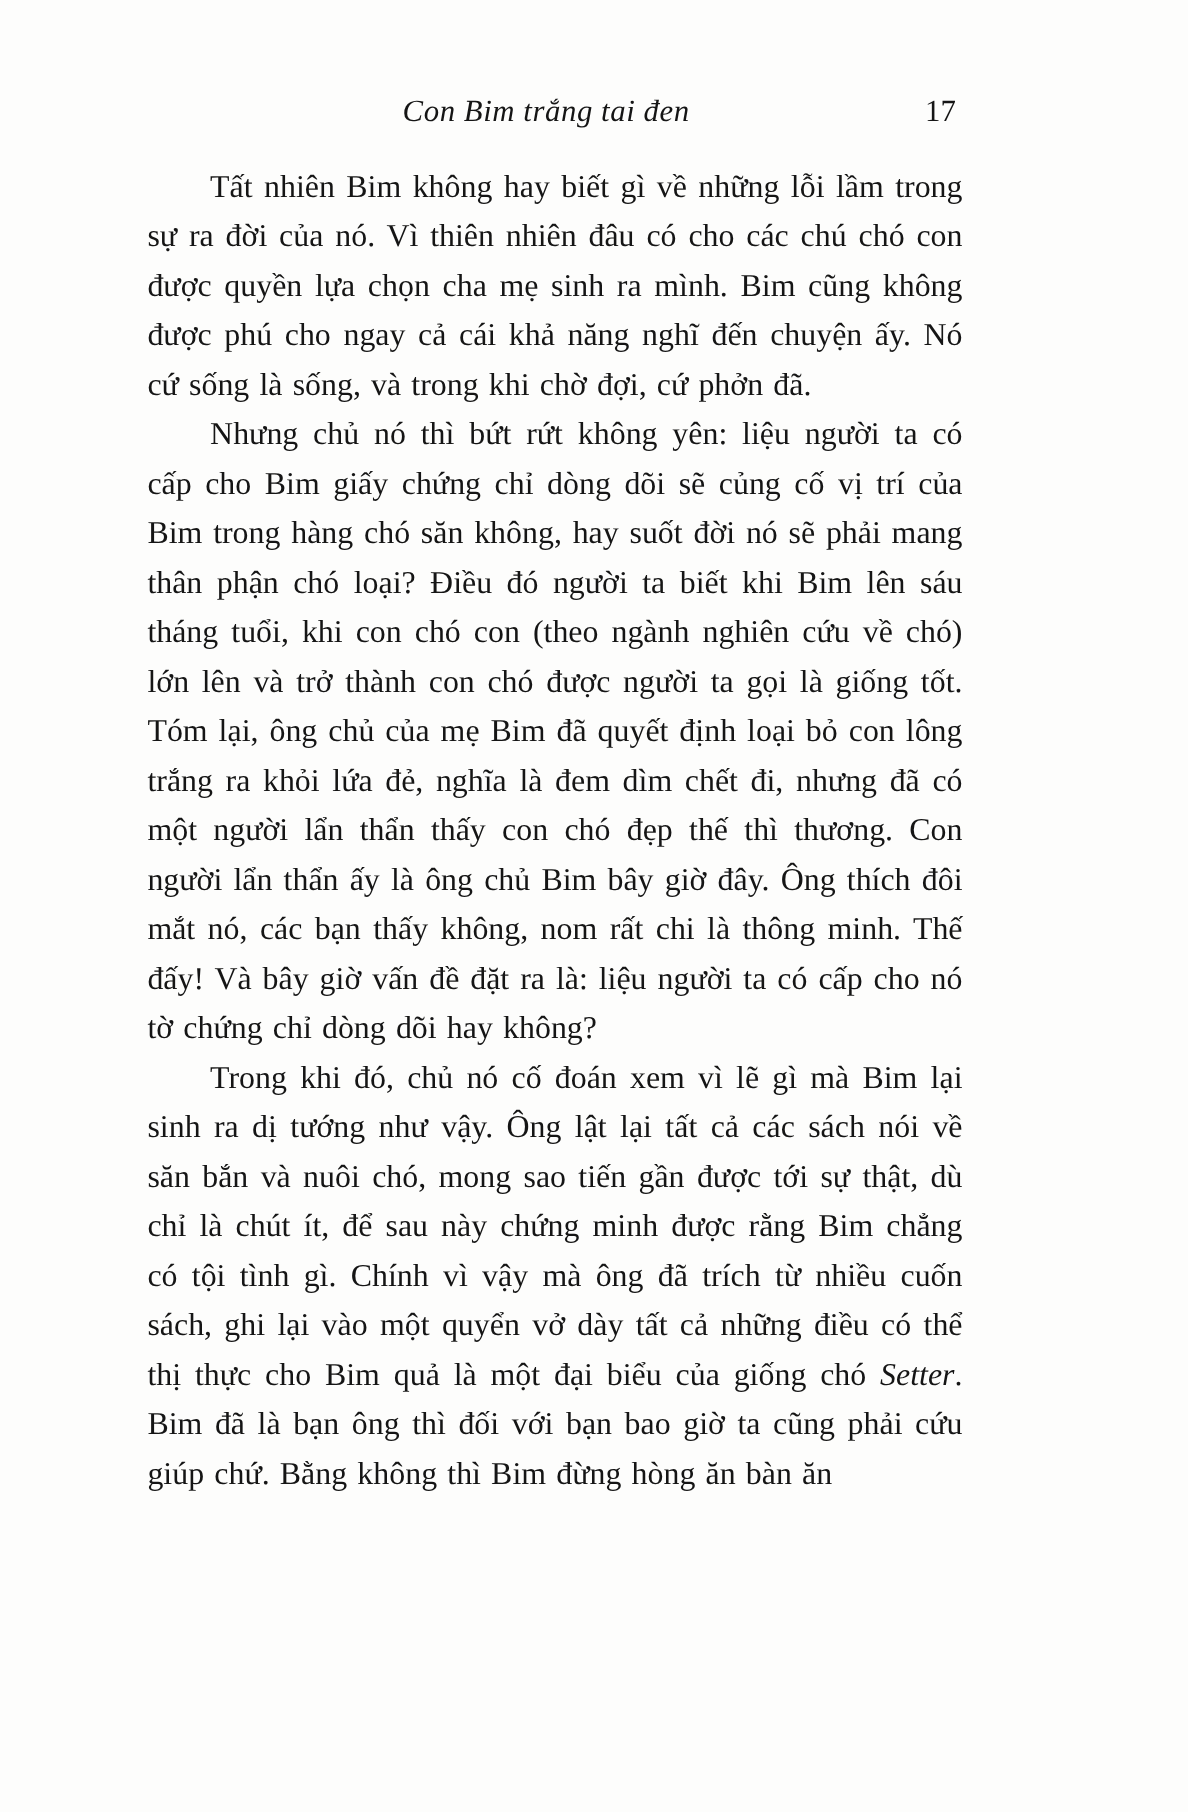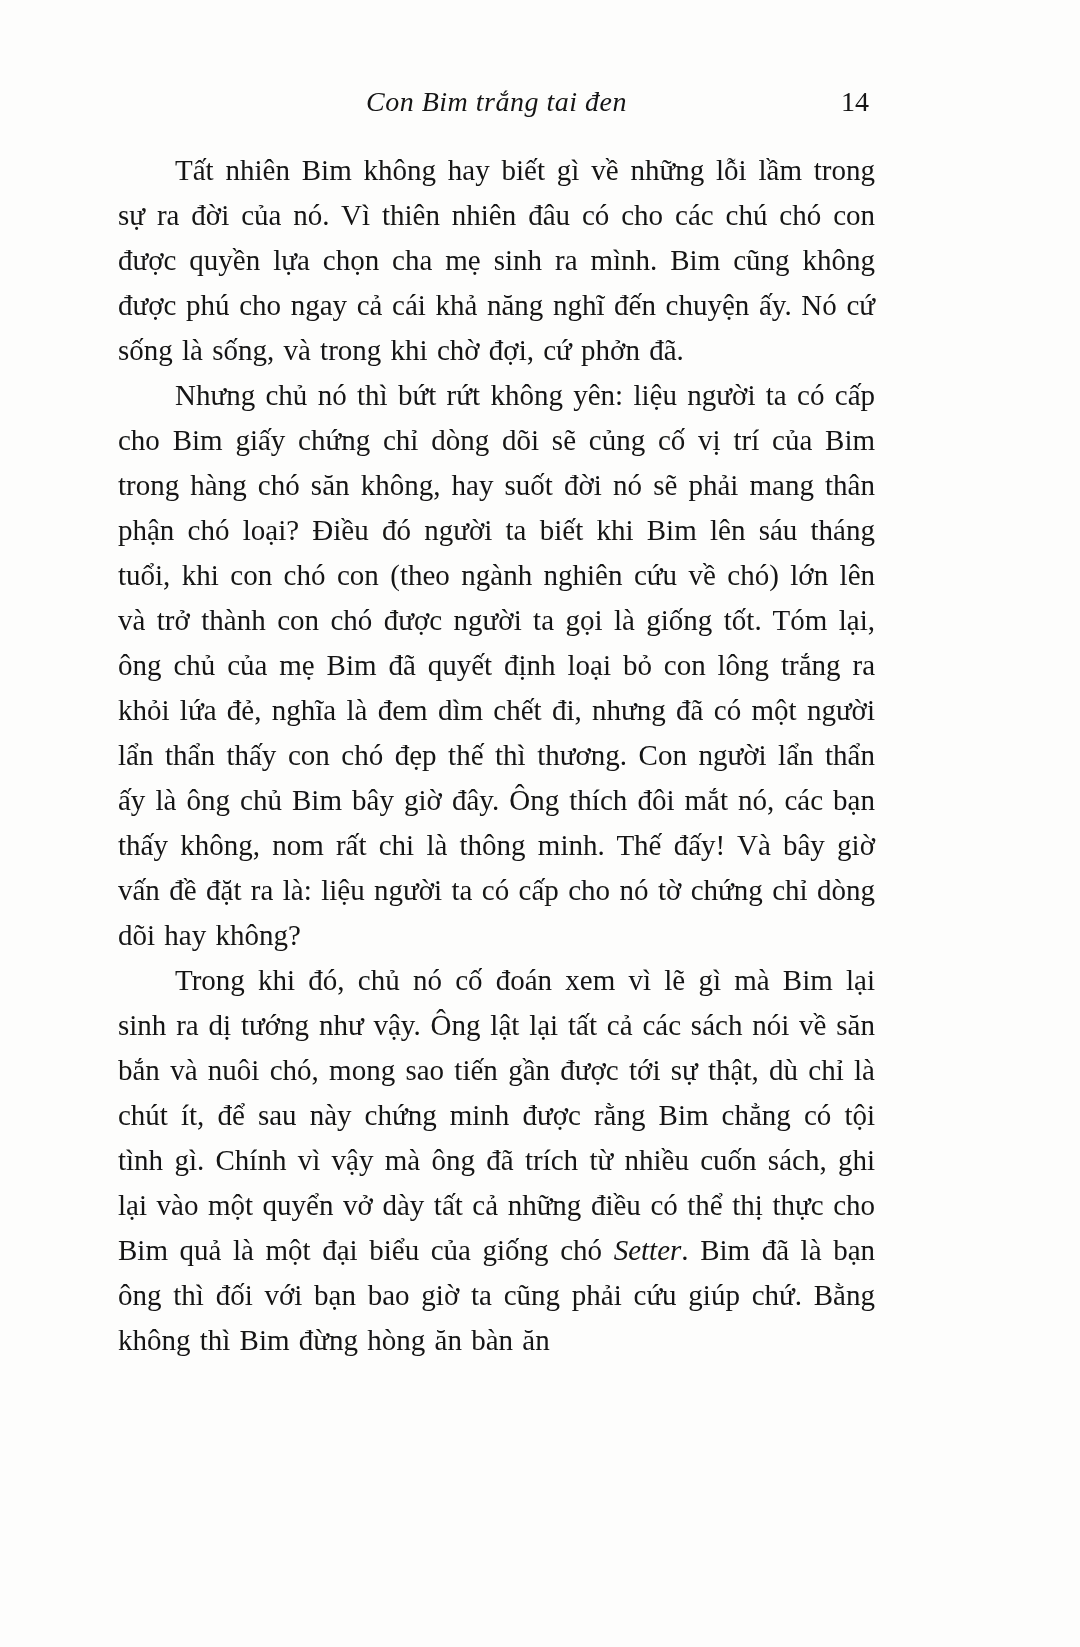--- a/index.html
+++ b/index.html
@@ -38,32 +38,33 @@
     font-style: normal;
   }
   .body-text {
     font-size: 29px;
     line-height: 45px;
     text-align: justify;
     word-spacing: 2px;
   }
   .para {
     text-indent: 57px;
+    margin-left: 16px;
   }
   .word-italic {
   }
 </style>
 </head>
 <body>
 
 <div class="page">
 
   <div class="running-head">
     <span class="head-title">Con Bim trắng tai đen</span>
-    <span class="page-number">14</span>
+    <span class="page-number">17</span>
   </div>
 
   <div class="body-text">
 
     <p class="para">Tất nhiên Bim không hay biết gì về những lỗi lầm trong sự ra đời của nó. Vì thiên nhiên đâu có cho các chú chó con được quyền lựa chọn cha mẹ sinh ra mình. Bim cũng không được phú cho ngay cả cái khả năng nghĩ đến chuyện ấy. Nó cứ sống là sống, và trong khi chờ đợi, cứ phởn đã.</p>
 
     <p class="para">Nhưng chủ nó thì bứt rứt không yên: liệu người ta có cấp cho Bim giấy chứng chỉ dòng dõi sẽ củng cố vị trí của Bim trong hàng chó săn không, hay suốt đời nó sẽ phải mang thân phận chó loại? Điều đó người ta biết khi Bim lên sáu tháng tuổi, khi con chó con (theo ngành nghiên cứu về chó) lớn lên và trở thành con chó được người ta gọi là giống tốt. Tóm lại, ông chủ của mẹ Bim đã quyết định loại bỏ con lông trắng ra khỏi lứa đẻ, nghĩa là đem dìm chết đi, nhưng đã có một người lẩn thẩn thấy con chó đẹp thế thì thương. Con người lẩn thẩn ấy là ông chủ Bim bây giờ đây. Ông thích đôi mắt nó, các bạn thấy không, nom rất chi là thông minh. Thế đấy! Và bây giờ vấn đề đặt ra là: liệu người ta có cấp cho nó tờ chứng chỉ dòng dõi hay không?</p>
 
     <p class="para"><span>Trong khi đó, chủ nó cố đoán xem vì lẽ gì mà Bim lại sinh ra dị tướng như vậy. Ông lật lại tất cả các sách nói về săn bắn và nuôi chó, mong sao tiến gần được tới sự thật, dù chỉ là chút ít, để sau này chứng minh được rằng Bim chẳng có tội tình gì. Chính vì vậy mà ông đã trích từ nhiều cuốn sách, ghi lại vào một quyển vở dày tất cả những điều có thể thị thực cho Bim quả là một đại biểu của giống chó </span><em class="word-italic">Setter</em><span>. Bim đã là bạn ông thì đối với bạn bao giờ ta cũng phải cứu giúp chứ. Bằng không thì Bim đừng hòng ăn bàn ăn</span></p>
 

